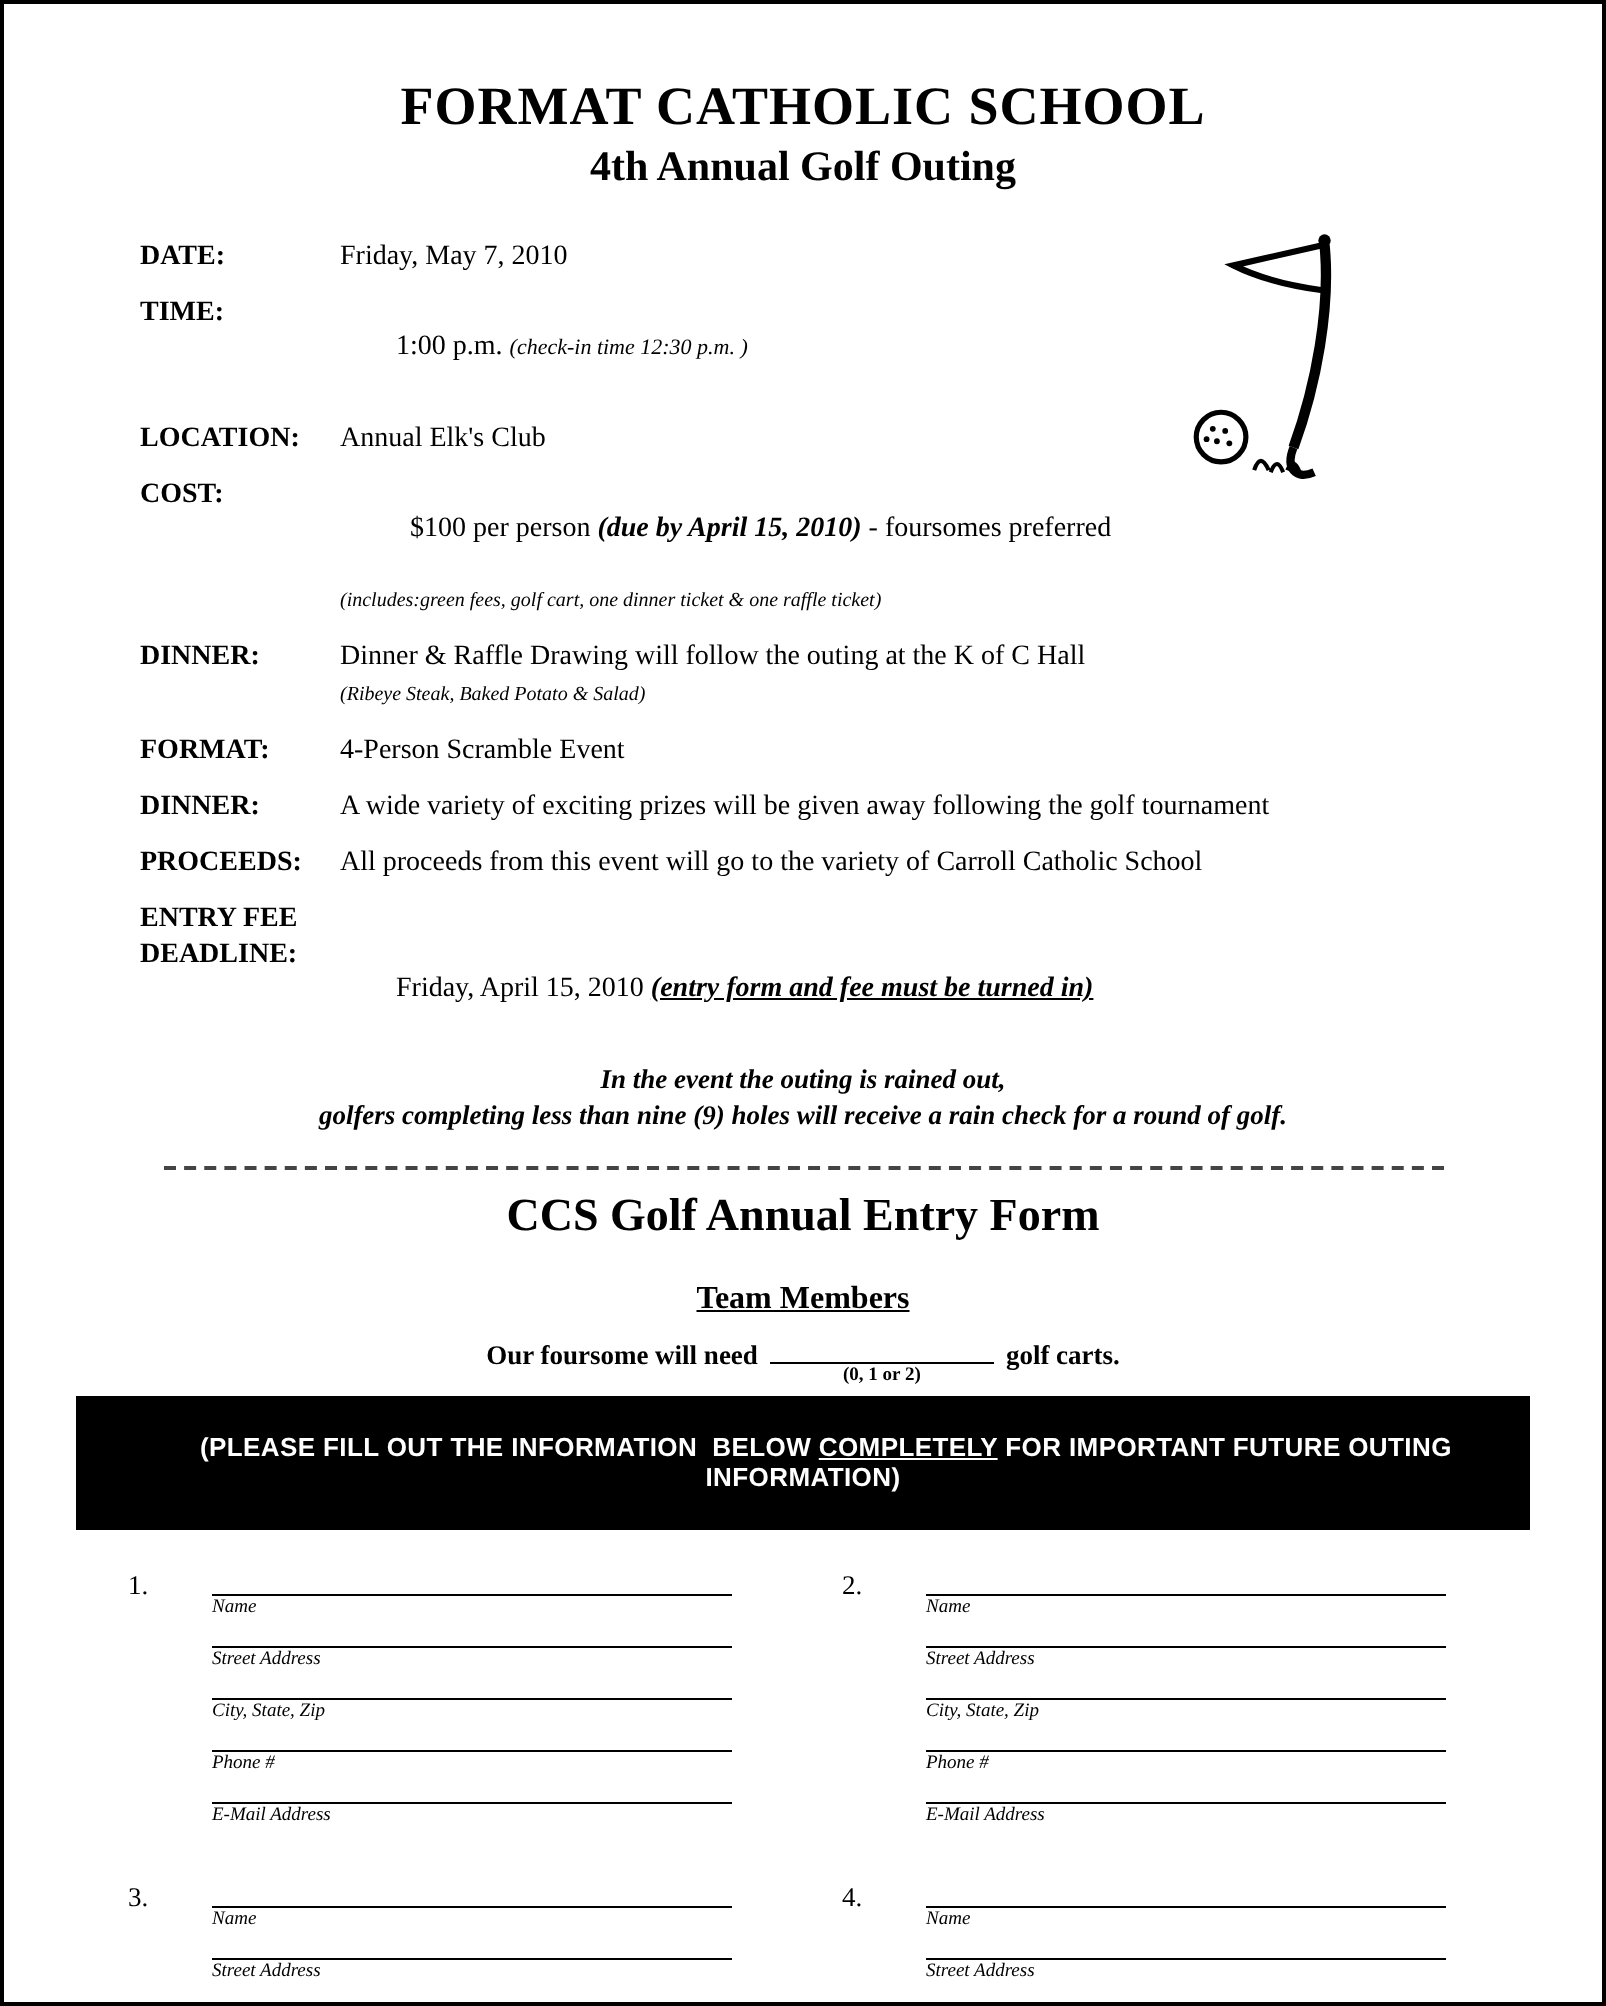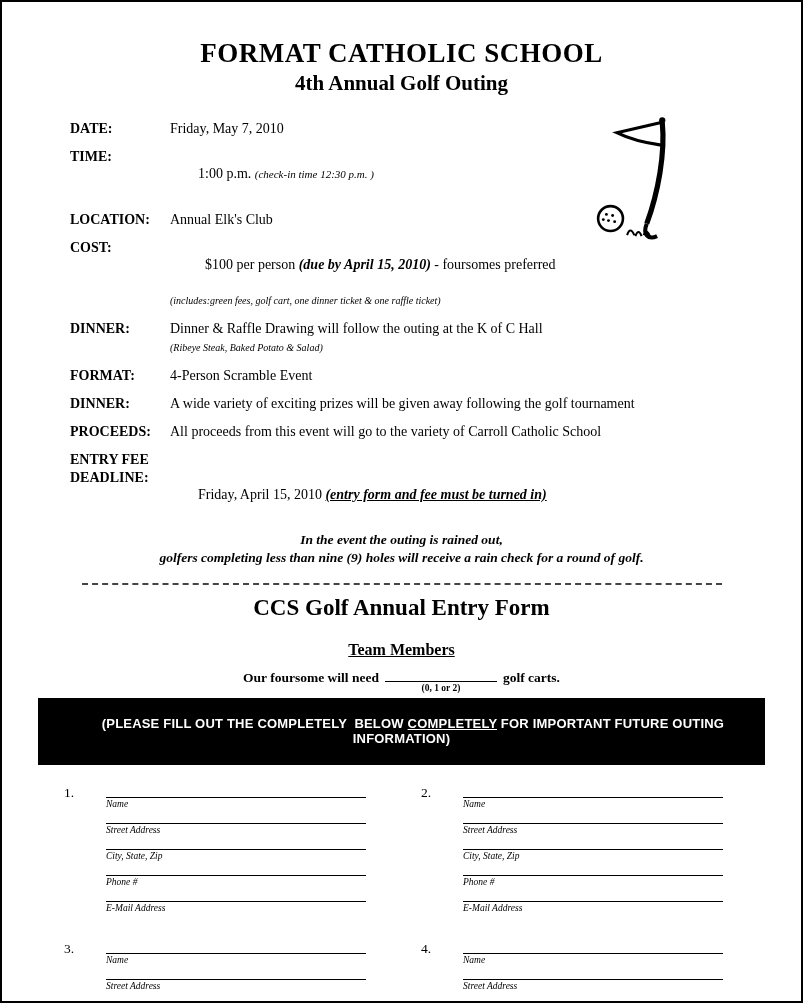--- a/index.html
+++ b/index.html
@@ -146,21 +146,21 @@
 
   <section>
     <div class="entry-title">CCS Golf Annual Entry Form</div>
     <div class="team-subtitle">Team Members</div>
 
     <div class="carts">
       <span>Our foursome will need</span><span class="blank"><span class="hint">(0, 1 or 2)</span></span><span>golf carts.</span>
     </div>
 
     <div class="banner">
-      <span>(PLEASE FILL OUT THE COMPLETELY  BELOW </span><span class="u">COMPLETELY</span><span> FOR IMPORTANT FUTURE OUTING INFORMATION)</span>
+      <span>(PLEASE FILL OUT THE INFORMATION  BELOW </span><span class="u">COMPLETELY</span><span> FOR IMPORTANT FUTURE OUTING INFORMATION)</span>
     </div>
 
     <div class="players" id="players-grid">
   <div class="player-block">
     <span class="player-num">1.</span>
     <div class="player-fields">
             <div class="field">
               <div class="field-line"></div>
               <div class="field-label">Name</div>
             </div>

